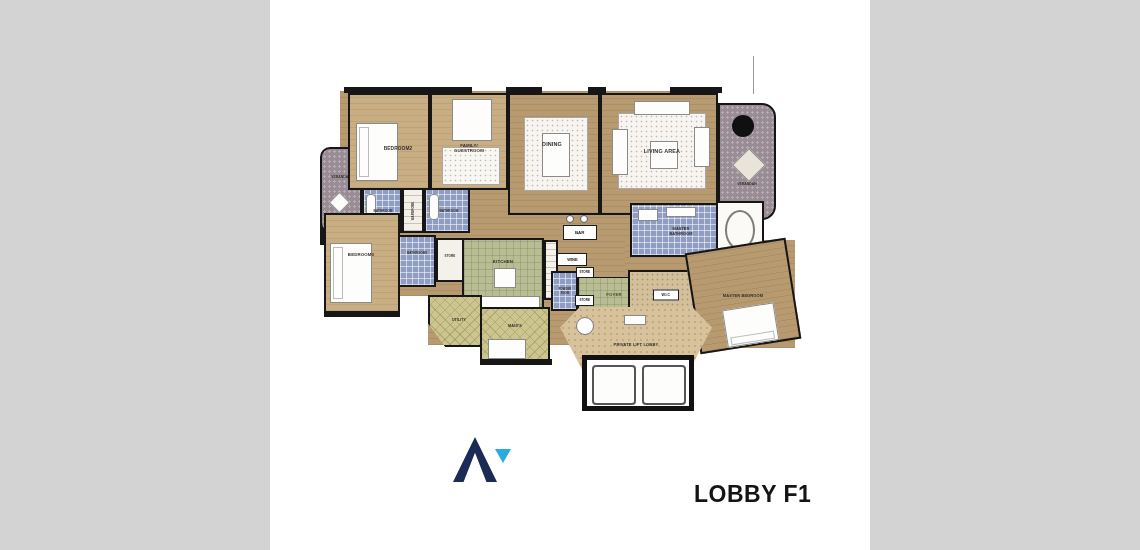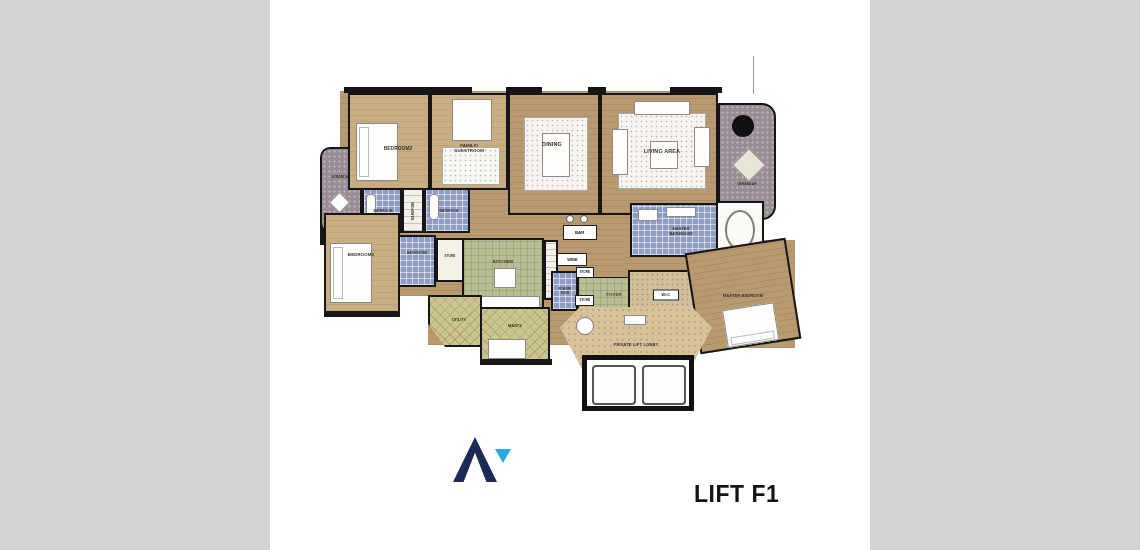--- a/index.html
+++ b/index.html
@@ -195,15 +195,15 @@
 
     <div style="position:absolute;left:262px;top:270px;width:112px;height:56px;background:#fff;border:5px solid #111;box-sizing:border-box;">
       <div class="furn" style="left:5px;top:5px;width:44px;height:40px;border:2px solid #555;border-radius:4px;"></div>
       <div class="furn" style="left:55px;top:5px;width:44px;height:40px;border:2px solid #555;border-radius:4px;"></div>
     </div>
 
   </div>
 
   <div id="logo-chevron"></div>
   <div id="logo-triangle"></div>
-  <div id="title">LIFT F1</div>
+  <div id="title">LOBBY F1</div>
 
 </div>
 
 </body></html>

